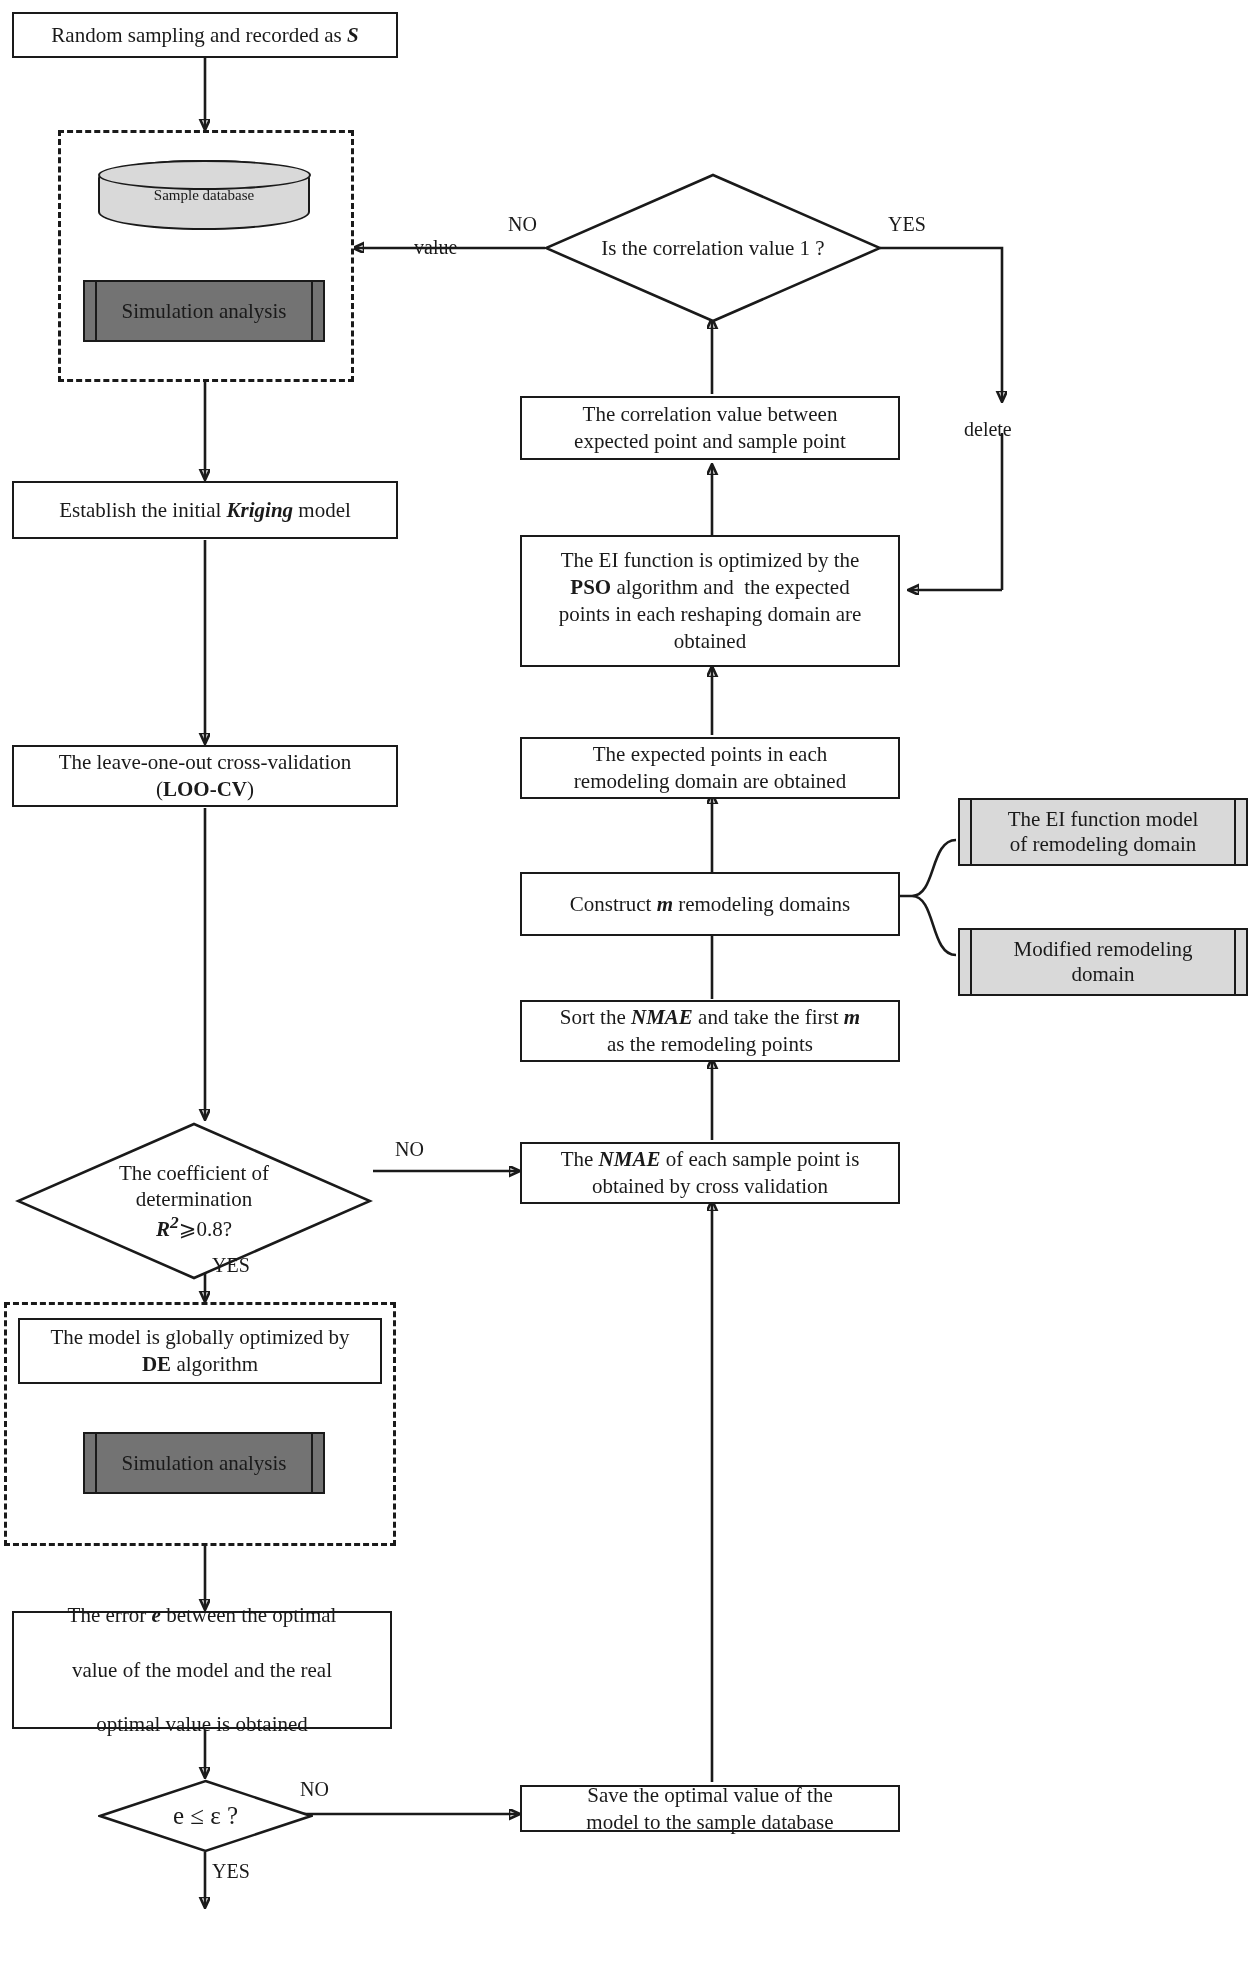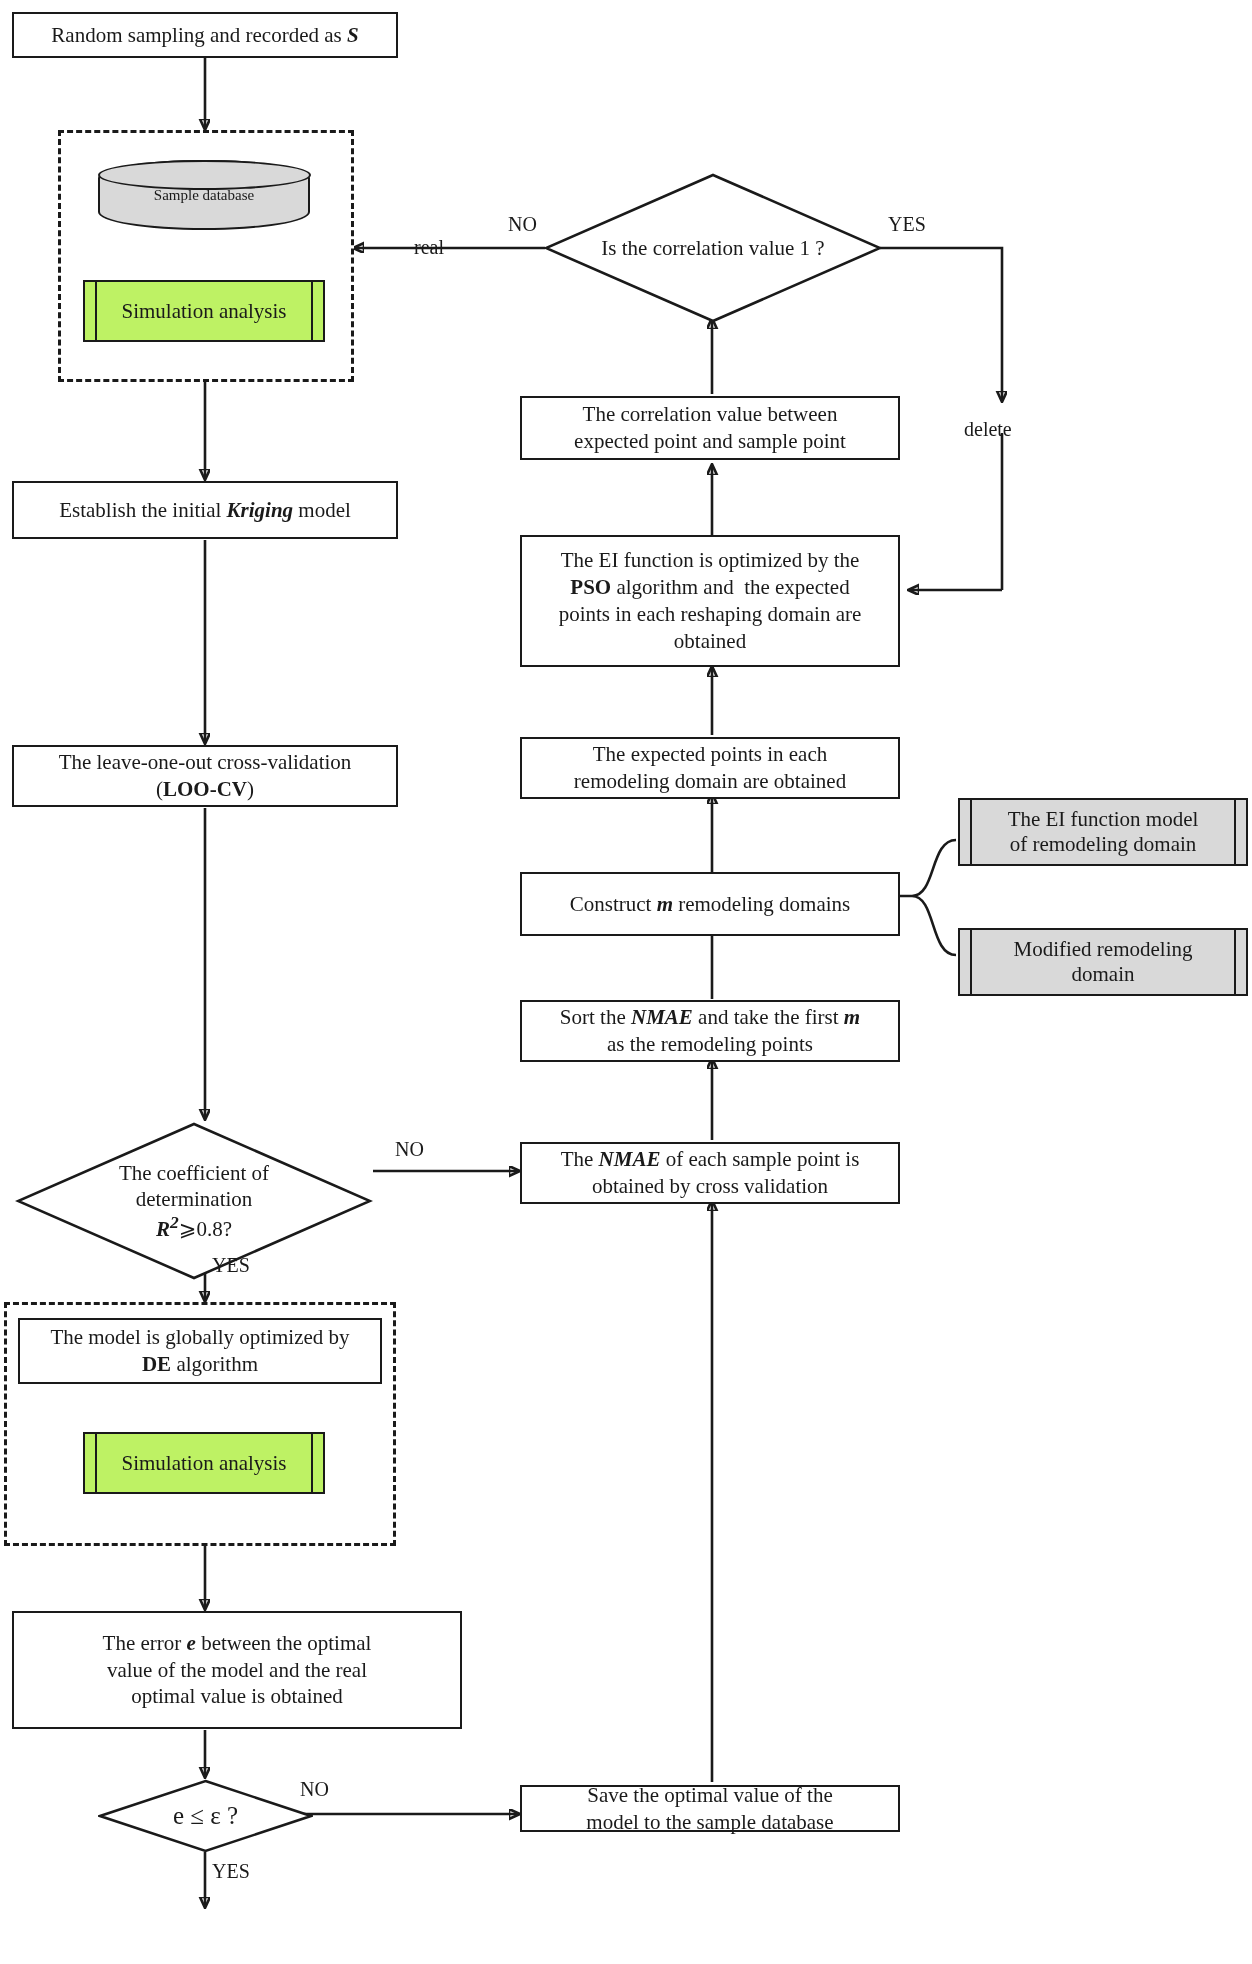--- a/index.html
+++ b/index.html
@@ -32,21 +32,21 @@
     box-sizing:border-box;
     border:3px dashed #1a1a1a;
     background:#ffffff;
   }
 
   
   .dbl{
     position:absolute;
     box-sizing:border-box;
     border:2.5px solid #1a1a1a;
-    background:#bef264;
+    background:#737373;
     display:flex;align-items:center;justify-content:center;
     font-size:21px;
   }
   .dbl::before,.dbl::after{
     content:"";position:absolute;top:0;bottom:0;width:0;
     border-left:2.5px solid #1a1a1a;
   }
   .dbl::before{left:10px;}
   .dbl::after{right:10px;}
 
@@ -206,21 +206,21 @@
 
   <div class="node rect" style="left:18px;top:1318px;width:364px;height:66px;flex-direction:column;">
     <span>The model is globally optimized by</span>
     <span><b>DE</b> algorithm</span>
   </div>
 
   <div class="dbl" style="left:83px;top:1432px;width:242px;height:62px;">
     <span>Simulation analysis</span>
   </div>
 
-  <div class="node rect" style="left:12px;top:1611px;width:450px;height:118px;flex-direction:column;">
+  <div class="node rect" style="left:12px;top:1611px;width:380px;height:118px;flex-direction:column;gap:28px;">
     <span>The error <span class="bit">e</span> between the optimal</span>
     <span>value of the model and the real</span>
     <span>optimal value is obtained</span>
   </div>
 
   <div class="diamond" style="left:98px;top:1779px;width:215px;height:74px;">
     <svg width="215" height="74" viewBox="0 0 215 74">
       <polygon points="107.5,2 213,37 107.5,72 2,37" fill="#ffffff" stroke="#1a1a1a" stroke-width="2.6"></polygon>
     </svg>
     <div class="dlabel" style="font-size:25px;">
@@ -279,20 +279,20 @@
     <span>of remodeling domain</span>
   </div>
 
   <div class="dbl gray" style="left:958px;top:928px;width:290px;height:68px;flex-direction:column;">
     <span>Modified remodeling</span>
     <span>domain</span>
   </div>
 
   <span class="lbl" style="left:508px;top:213px;">NO</span>
   <span class="lbl" style="left:888px;top:213px;">YES</span>
-  <span class="lbl" style="left:414px;top:236px;">real</span>
+  <span class="lbl" style="left:414px;top:236px;">value</span>
   <span class="lbl" style="left:964px;top:418px;">delete</span>
   <span class="lbl" style="left:395px;top:1138px;">NO</span>
   <span class="lbl" style="left:212px;top:1254px;">YES</span>
   <span class="lbl" style="left:300px;top:1778px;">NO</span>
   <span class="lbl" style="left:212px;top:1860px;">YES</span>
 
 </div>
 
 </body></html>

